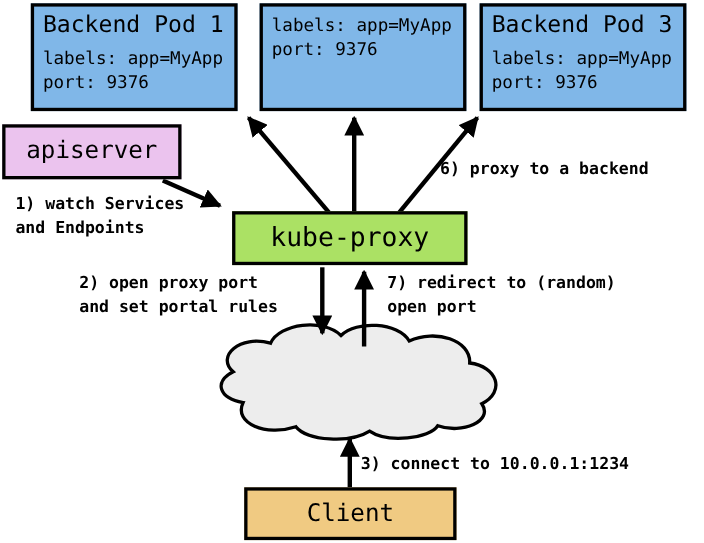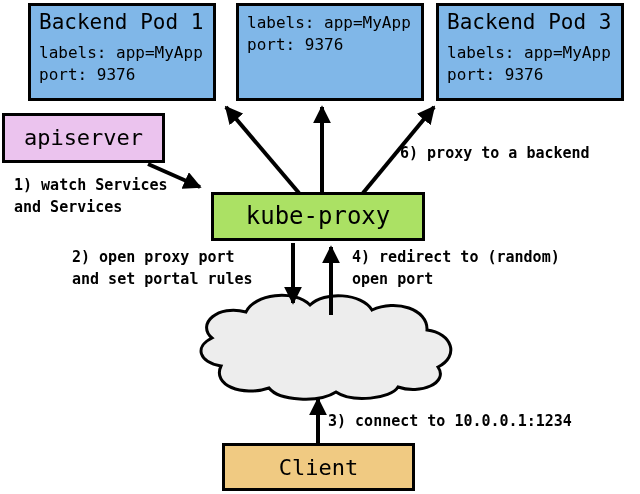--- a/index.html
+++ b/index.html
@@ -123,34 +123,34 @@
     <span>apiserver</span>
   </div>
 
 
   <div class="box client">
     <span>Client</span>
   </div>
 
   <div class="note note-1">
     <div>1) watch Services</div>
-    <div>and Services</div>
+    <div>and Endpoints</div>
   </div>
 
   <div class="note note-2">
     <div>2) open proxy port</div>
     <div>and set portal rules</div>
   </div>
 
   <div class="note note-3">
     <div>3) connect to 10.0.0.1:1234</div>
   </div>
 
   <div class="note note-4">
-    <div>4) redirect to (random)</div>
+    <div>7) redirect to (random)</div>
     <div>open port</div>
   </div>
 
   <div class="note note-5">
     <div>6) proxy to a backend</div>
   </div>
 
 </div>
 
 </body></html>

